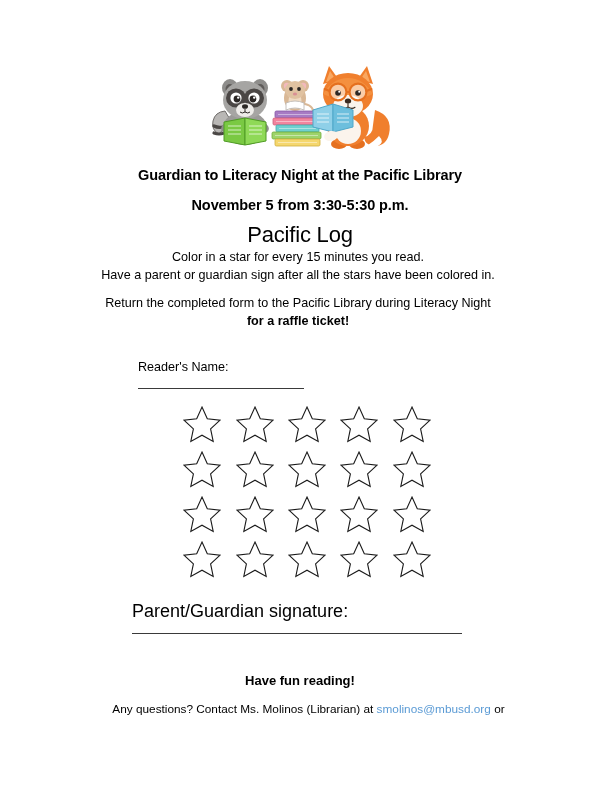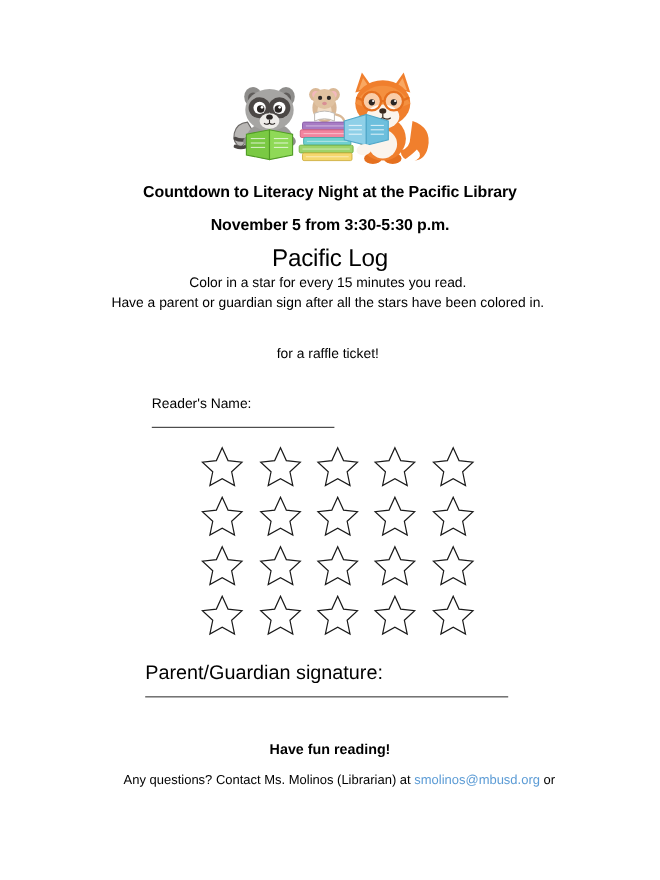--- a/index.html
+++ b/index.html
@@ -59,21 +59,21 @@
 
   .instr {
     position: absolute;
     left: 0; right: 4px;
     text-align: center;
     font-size: 12.6px;
   }
   #instr-1 { top: 250px; }
   #instr-2 { top: 268px; }
   #return-1 { top: 296px; }
-  #return-2 { top: 314px; }
+  #return-2 { top: 314px; font-weight: bold; }
 
   
   #readers-name-row {
     position: absolute;
     left: 132px;
     top: 360px;
     display: flex;
     align-items: baseline;
     width: 350px;
     flex-direction: column;
@@ -259,28 +259,29 @@
         <path d="M108 62 L128 56 L128 84 L108 79 Z" fill="#8fd0e8" stroke="#4fa7c9" stroke-width="1"></path>
         <path d="M148 62 L128 56 L128 84 L148 79 Z" fill="#6dbfdd" stroke="#4fa7c9" stroke-width="1"></path>
         <path d="M112 66 h12 M112 70 h12 M112 74 h12" stroke="#ffffff" stroke-width="0.9" opacity="0.8"></path>
         <path d="M132 66 h12 M132 70 h12 M132 74 h12" stroke="#ffffff" stroke-width="0.9" opacity="0.8"></path>
 
         <ellipse cx="126" cy="88" rx="7" ry="5" fill="#fbf4ec" transform="rotate(-12 126 88)"></ellipse>
       </g>
     </svg>
   </div>
 
-  <div class="hdr" id="title-line1">Countdown to Literacy Night at the Pacific Library</div>
+  <div class="hdr" id="title-line1">Guardian to Literacy Night at the Pacific Library</div>
   <div class="hdr" id="title-line2">November 5 from 3:30-5:30 p.m.</div>
 
   <div id="reading-log">Pacific Log</div>
 
   <div class="instr" id="instr-1">Color in a star for every 15 minutes you read.</div>
   <div class="instr" id="instr-2">Have a parent or guardian sign after all the stars have been colored in.</div>
 
+  <div class="instr" id="return-1">Return the completed form to the Pacific Library during Literacy Night</div>
   <div class="instr" id="return-2">for a raffle ticket!</div>
 
   <div id="readers-name-row">
     <span id="readers-name-label">Reader's Name:</span>
     <input id="readers-name-input" type="text" placeholder="" style="">
   </div>
 
   <div id="star-grid">
       <span class="star-cell">
         <svg width="40" height="40" viewBox="0 0 40 40" xmlns="http://www.w3.org/2000/svg">

